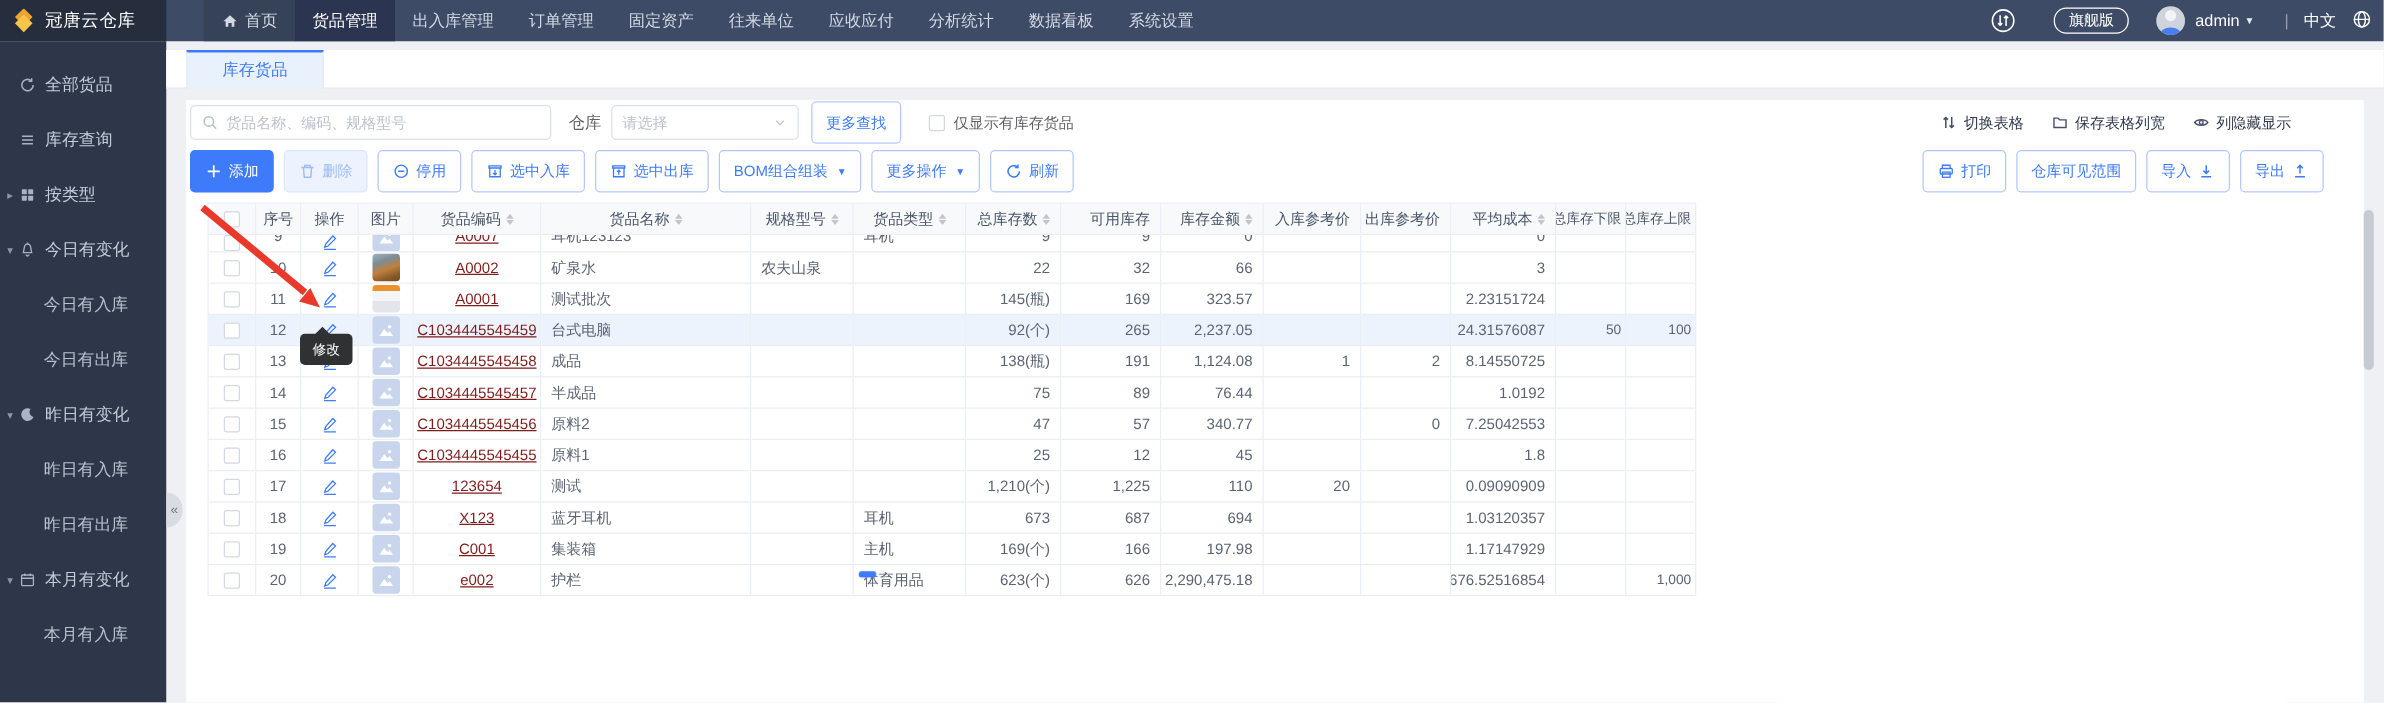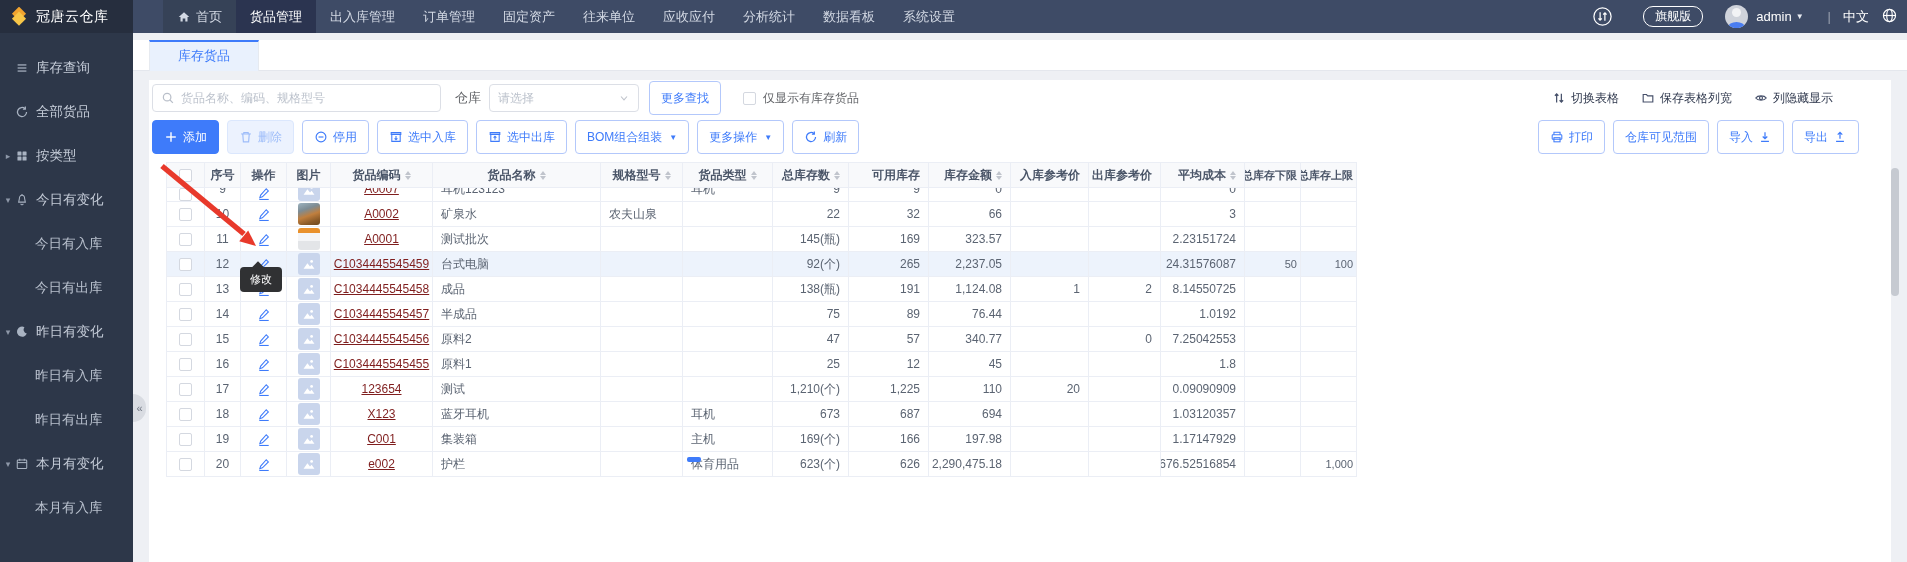--- a/index.html
+++ b/index.html
@@ -69,21 +69,21 @@
 
   
   .toolbar{display:flex;align-items:center;margin-top:8px;gap:8px}
   .toolbar-right{margin-left:auto;display:flex;gap:8px}
 
   
   .tablewrap{margin:8px 0 0 14px;width:1190px}
   table{border-collapse:collapse;table-layout:fixed;width:1190px;
     border-left:1px solid #ebeef5;border-top:1px solid #ebeef5}
   th,td{border-right:1px solid #ebeef5;border-bottom:1px solid #ebeef5;padding:0}
-  thead th{background:#f8f9fb;height:24px;color:#4a5568;font-weight:bold;font-size:12px}
+  thead th{background:#f8f9fb;height:24px;color:#4a5568;font-weight:normal;font-size:12px}
   tbody td{height:25px;color:#5b6472;font-size:12px;background:#fff}
   tr.highlight td{background:#edf3fc}
   .cell{padding:0 8px;line-height:24px;height:24px;overflow:hidden;white-space:nowrap;display:flex;align-items:center}
   .cell.narrow{padding:0 3px;font-size:11px}
   .a-c{justify-content:center}.a-r{justify-content:flex-end}.a-l{justify-content:flex-start}
   tr.clipped td{height:13px}
   tr.clipped .cell{height:13px;align-items:flex-end}
   .sort{display:inline-flex;flex-direction:column;margin-left:4px;gap:1px;cursor:pointer}
   .sort i{width:0;height:0;border:3.5px solid transparent;display:block}
   .sort .up{border-bottom:4.5px solid #c0c4cc;border-top:none}
@@ -182,36 +182,36 @@
 </div>
 
 <div class="layout">
 
   <div class="sidebar">
     <div>
         <div class="side-item">
           <span class="s-caret"></span>
           <span class="ic">
             <svg viewBox="0 0 16 16" fill="none" stroke="currentColor" stroke-width="1.4">
+              <path d="M13.2 8 A5.2 5.2 0 1 1 11.6 4.3"></path>
+              <path d="M11.8 1.8 V4.6 H9"></path>
+            </svg>
+          </span>
+          <span>全部货品</span>
+        </div>
+        <div class="side-item">
+          <span class="s-caret"></span>
+          <span class="ic">
+            <svg viewBox="0 0 16 16" fill="none" stroke="currentColor" stroke-width="1.4">
               <line x1="3" y1="4.5" x2="13" y2="4.5"></line>
               <line x1="3" y1="8" x2="13" y2="8"></line>
               <line x1="3" y1="11.5" x2="13" y2="11.5"></line>
             </svg>
           </span>
           <span>库存查询</span>
-        </div>
-        <div class="side-item">
-          <span class="s-caret"></span>
-          <span class="ic">
-            <svg viewBox="0 0 16 16" fill="none" stroke="currentColor" stroke-width="1.4">
-              <path d="M13.2 8 A5.2 5.2 0 1 1 11.6 4.3"></path>
-              <path d="M11.8 1.8 V4.6 H9"></path>
-            </svg>
-          </span>
-          <span>全部货品</span>
         </div>
         <div class="side-item">
           <span class="s-caret">▸</span>
           <span class="ic">
             <svg viewBox="0 0 16 16" fill="currentColor">
               <rect x="2.8" y="2.8" width="4.6" height="4.6" rx="0.6"></rect>
               <rect x="8.6" y="2.8" width="4.6" height="4.6" rx="0.6"></rect>
               <rect x="2.8" y="8.6" width="4.6" height="4.6" rx="0.6"></rect>
               <rect x="8.6" y="8.6" width="4.6" height="4.6" rx="0.6"></rect>
             </svg>

